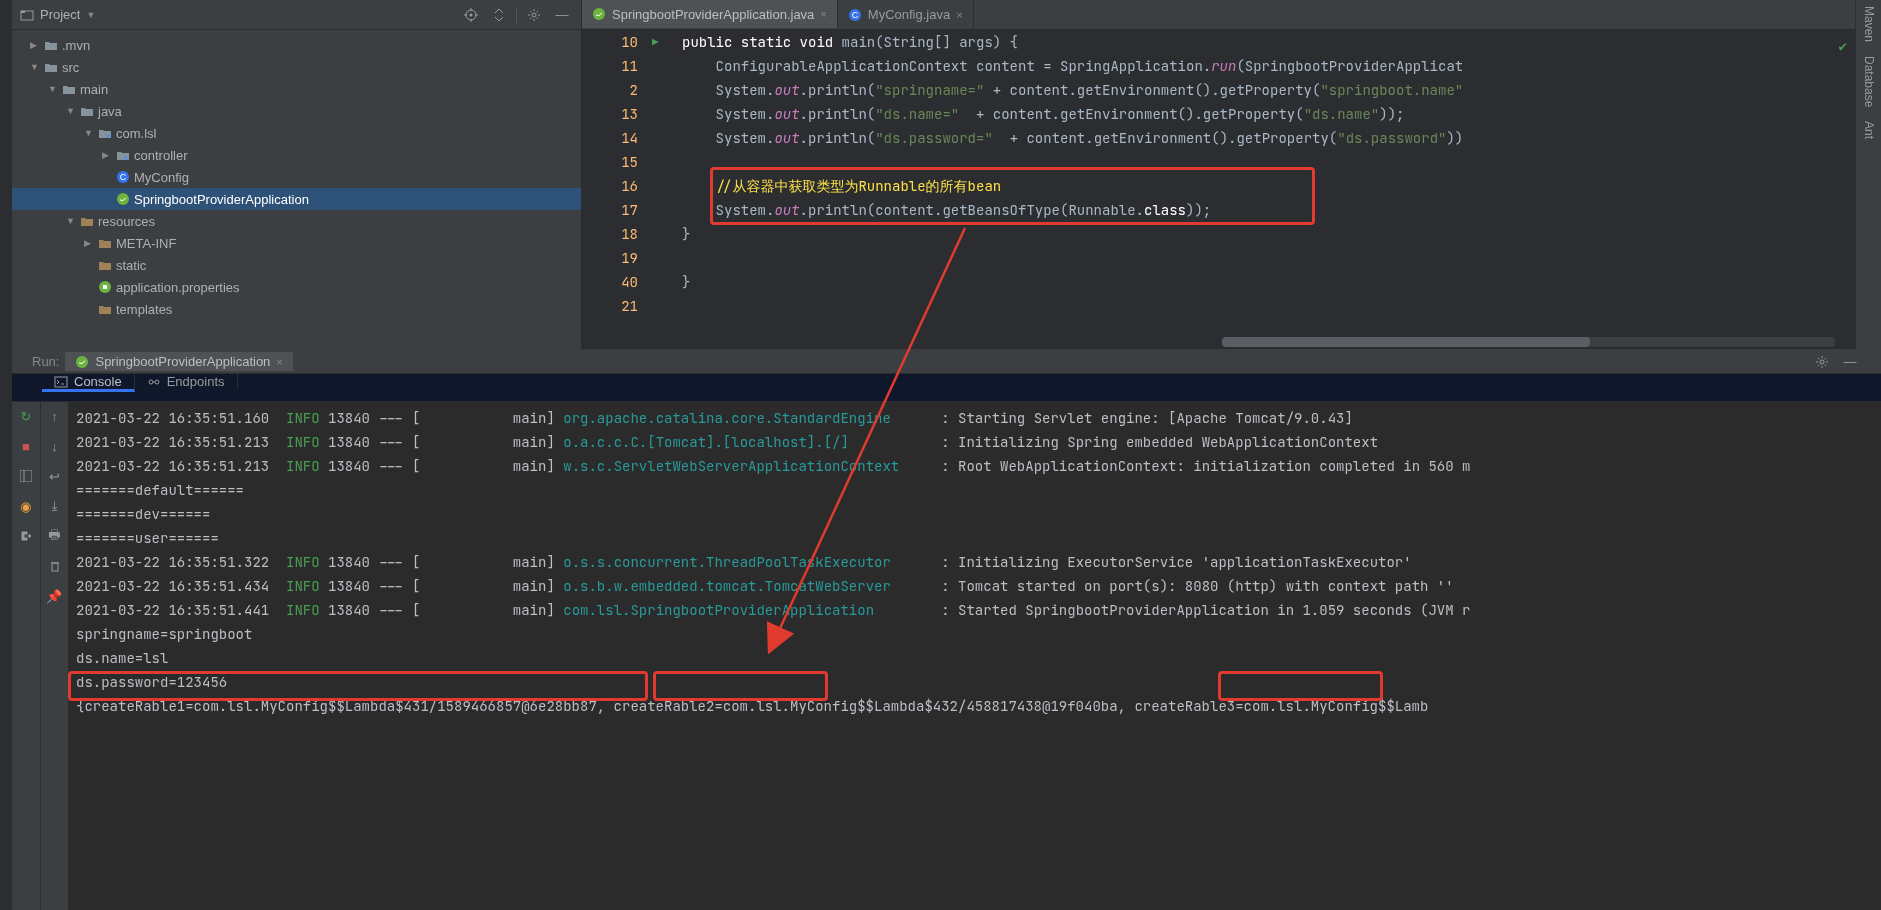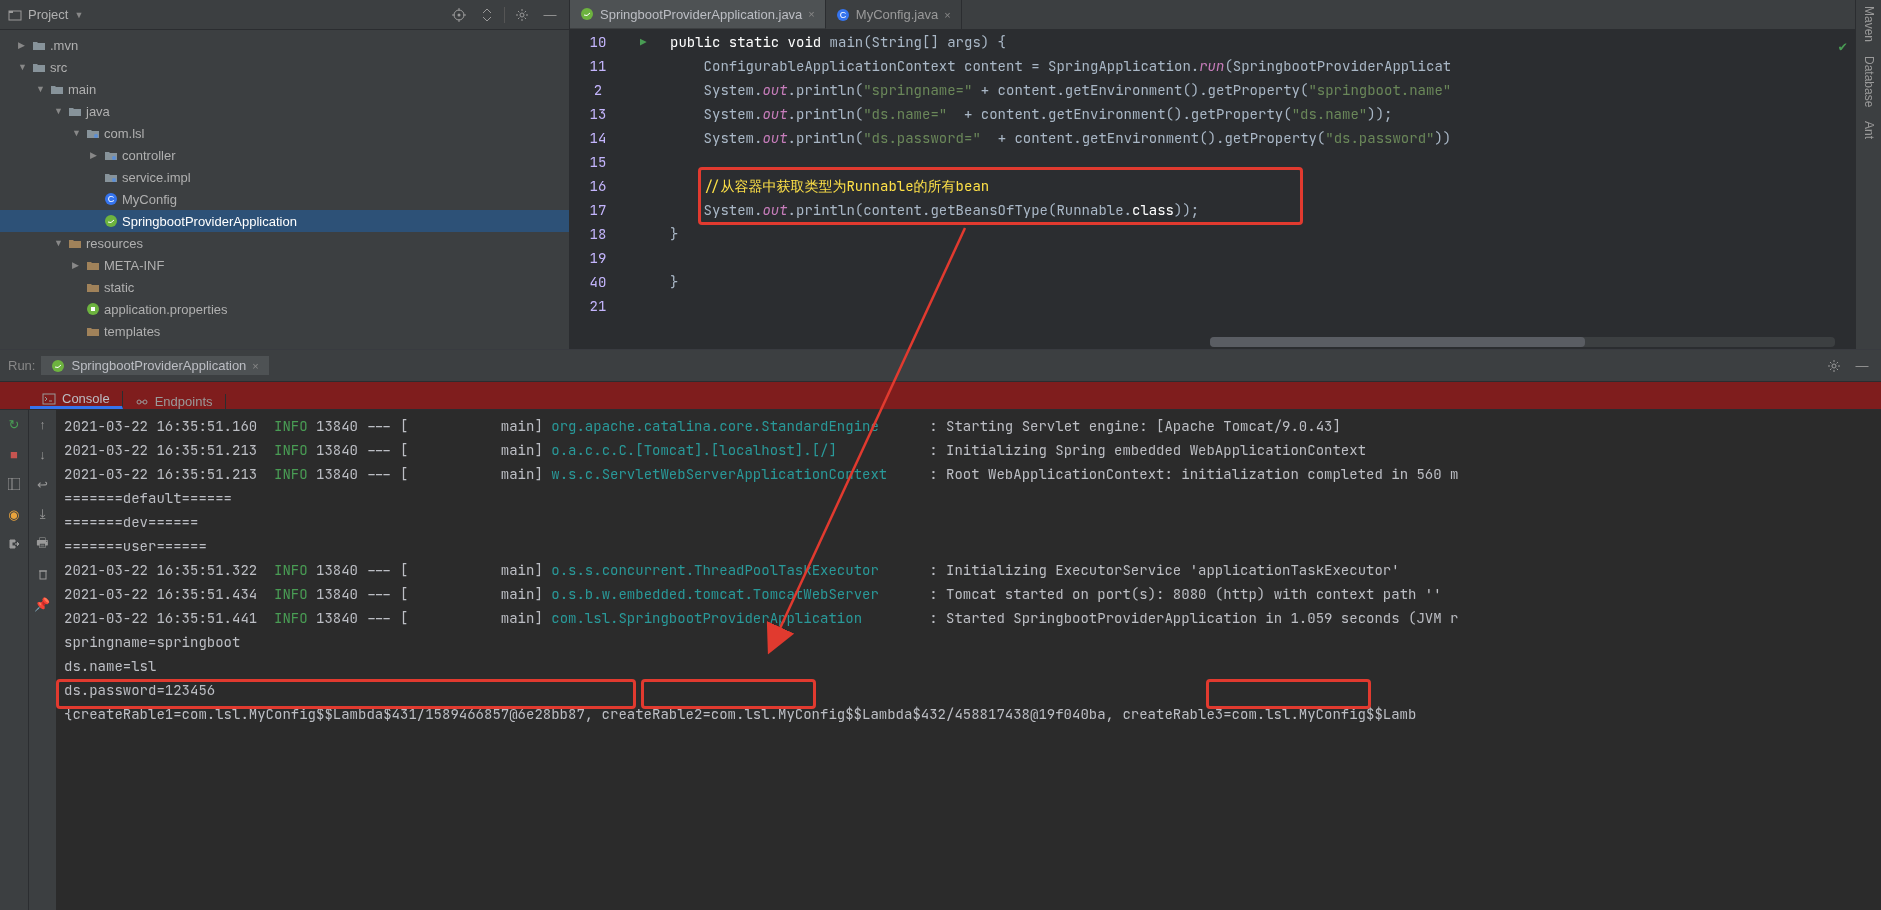--- a/index.html
+++ b/index.html
@@ -1,19 +1,19 @@
 <!DOCTYPE html>
 <html><head>
 <meta charset="utf-8">
 <style>
 * { margin: 0; padding: 0; box-sizing: border-box; }
 body { font-family: "Segoe UI", Arial, sans-serif; font-size: 13px; background: #2b2d30; color: #bcbec4; width: 1881px; height: 910px; overflow: hidden; position: relative; }
 .svg-icon { display: inline-flex; align-items: center; justify-content: center; }
 
-.main-layout { display: flex; flex-direction: column; height: 100%; }
+.main-layout { display: flex; flex-direction: column; height: 100%; margin-left: 12px; }
 .upper-pane { display: flex; height: 350px; border-bottom: 1px solid #393b40; }
 
 
 .project-panel { width: 570px; background: #3c3f41; display: flex; flex-direction: column; border-right: 1px solid #2b2d30; }
 .project-header { display: flex; align-items: center; height: 30px; padding: 0 8px; background: #3c3f41; border-bottom: 1px solid #2b2d30; }
 .project-title { flex: 1; display: flex; align-items: center; gap: 6px; color: #b0b0b0; cursor: pointer; }
 .project-toolbar { display: flex; align-items: center; gap: 6px; }
 .icon-btn { width: 22px; height: 22px; display: flex; align-items: center; justify-content: center; cursor: pointer; color: #9a9a9a; }
 .project-tree { flex: 1; padding: 4px 0; overflow: auto; }
 .tree-row { display: flex; align-items: center; height: 22px; padding: 0 6px; gap: 4px; cursor: pointer; color: #b0b0b0; }
@@ -26,21 +26,21 @@
 .tree-chevron { width: 10px; color: #888; font-size: 9px; }
 .tree-icon { display: inline-flex; align-items: center; }
 
 
 .editor-panel { flex: 1; display: flex; flex-direction: column; background: #2b2d30; }
 .editor-tabs { display: flex; align-items: center; height: 30px; background: #3c3f41; border-bottom: 1px solid #2b2d30; }
 .editor-tab { display: flex; align-items: center; gap: 6px; padding: 8px 10px; height: 100%; border-right: 1px solid #2b2d30; cursor: pointer; color: #9a9a9a; }
 .editor-tab.active { background: #4e5254; color: #bcbec4; border-bottom: 1px solid #3c3f41; }
 .tab-close { font-size: 11px; color: #888; }
 .editor-body { flex: 1; display: flex; font-family: "JetBrains Mono","Consolas",monospace; font-size: 14px; line-height: 24px; overflow: hidden; position: relative; }
-.gutter { width: 70px; text-align: center; padding-right: 14px; color: #c4b5fd; user-select: none; background: #2b2d30; }
+.gutter { width: 70px; text-align: right; padding-right: 14px; color: #fdba74; user-select: none; background: #2b2d30; }
 .gutter-line { height: 24px; }
 .run-gutter { width: 20px; }
 .run-icon { color: #499c54; font-size: 11px; height: 24px; display: flex; align-items: center; }
 .code-area { flex: 1; color: #a9b7c6; white-space: pre; padding-left: 10px; overflow: hidden; }
 .code-line { height: 24px; }
 .kw { color: #ffffff; }
 .str { color: #6a8759; }
 .cmt { color: #fde047; }
 .field { color: #c77dbb; font-style: italic; }
 .static { color: #c77dbb; font-style: italic; }
@@ -48,25 +48,25 @@
 .hscroll-track { position: absolute; left: 640px; right: 20px; bottom: 2px; height: 10px; background: #3c3f41; border-radius: 4px; }
 .hscroll-thumb { position: absolute; left: 0; top: 0; width: 60%; height: 100%; background: #5a5d63; border-radius: 4px; }
 .highlight-box { position: absolute; border: 3px solid #e13a2f; border-radius: 4px; pointer-events: none; }
 
 
 .right-strip { width: 26px; background: #3c3f41; border-left: 1px solid #2b2d30; display: flex; flex-direction: column; align-items: center; padding-top: 6px; gap: 14px; }
 .right-strip-label { writing-mode: vertical-rl; text-orientation: mixed; font-size: 12px; color: #9a9a9a; cursor: pointer; display: flex; align-items: center; gap: 4px; }
 
 
 .run-panel { flex: 1; display: flex; flex-direction: column; background: #2b2b2b; }
-.run-header { display: flex; align-items: center; height: 32px; background: #3c3f41; border-bottom: 1px solid #2b2d30; padding: 0 8px; }
+.run-header { display: flex; align-items: center; height: 24px; background: #3c3f41; border-bottom: 1px solid #2b2d30; padding: 0 20px; }
 .run-label { color: #888; padding-right: 6px; }
 .run-config { background: #4e5254; padding: 2px 10px; border-radius: 0; color: #bcbec4; display: flex; align-items: center; gap: 6px; }
 .run-header-tools { margin-left: auto; display: flex; gap: 6px; }
-.run-tabs { display: flex; height: 28px; background: #7f1d1d; border-bottom: 1px solid #2b2d30; padding-left: 30px; align-items: flex-end; }
+.run-tabs { display: flex; height: 28px; background: #0f172a; border-bottom: 1px solid #2b2d30; padding-left: 30px; align-items: flex-start; }
 .run-tab { display: flex; align-items: center; gap: 6px; padding: 0 12px; border-right: 1px solid #2b2d30; cursor: pointer; color: #9a9a9a; }
 .run-tab.active { border-bottom: 3px solid #3574ee; color: #bcbec4; }
 .run-body { flex: 1; display: flex; overflow: hidden; }
 .run-side-toolbar { width: 28px; background: #3c3f41; display: flex; flex-direction: column; align-items: center; padding-top: 4px; gap: 10px; }
 .run-side-toolbar .icon-btn { height: 20px; }
 .console { flex: 1; padding: 4px 8px; font-family: "JetBrains Mono","Consolas",monospace; font-size: 14px; line-height: 24px; white-space: pre; color: #bcbec4; overflow: hidden; position: relative; }
 .log-info { color: #499c54; }
 .log-logger { color: #299999; }
 .log-ts { color: #bcbec4; text-align: right; }
 .arrow-annotation { position: absolute; pointer-events: none; }
@@ -164,30 +164,20 @@
           </div>
           <div class="tree-row indent-4">
             <span class="tree-chevron">▶</span>
             <span class="tree-icon">
               <svg width="14" height="14" viewBox="0 0 14 14">
                 <path d="M1 4h4l1 1h7v7H1z" fill="#87939a"></path>
                 <circle cx="10" cy="10" r="2" fill="#5b8fd6"></circle>
               </svg>
             </span>
             <span>controller</span>
-          </div>
-          <div class="tree-row indent-4">
-            <span class="tree-chevron"></span>
-            <span class="tree-icon">
-              <svg width="14" height="14" viewBox="0 0 14 14">
-                <path d="M1 4h4l1 1h7v7H1z" fill="#87939a"></path>
-                <circle cx="10" cy="10" r="2" fill="#5b8fd6"></circle>
-              </svg>
-            </span>
-            <span>service.impl</span>
           </div>
           <div class="tree-row indent-4">
             <span class="tree-chevron"></span>
             <span class="tree-icon">
               <svg width="14" height="14" viewBox="0 0 14 14">
                 <circle cx="7" cy="7" r="6" fill="#3574ee"></circle>
                 <text x="7" y="10" text-anchor="middle" font-size="9" fill="#fff">C</text>
               </svg>
             </span>
             <span>MyConfig</span>

